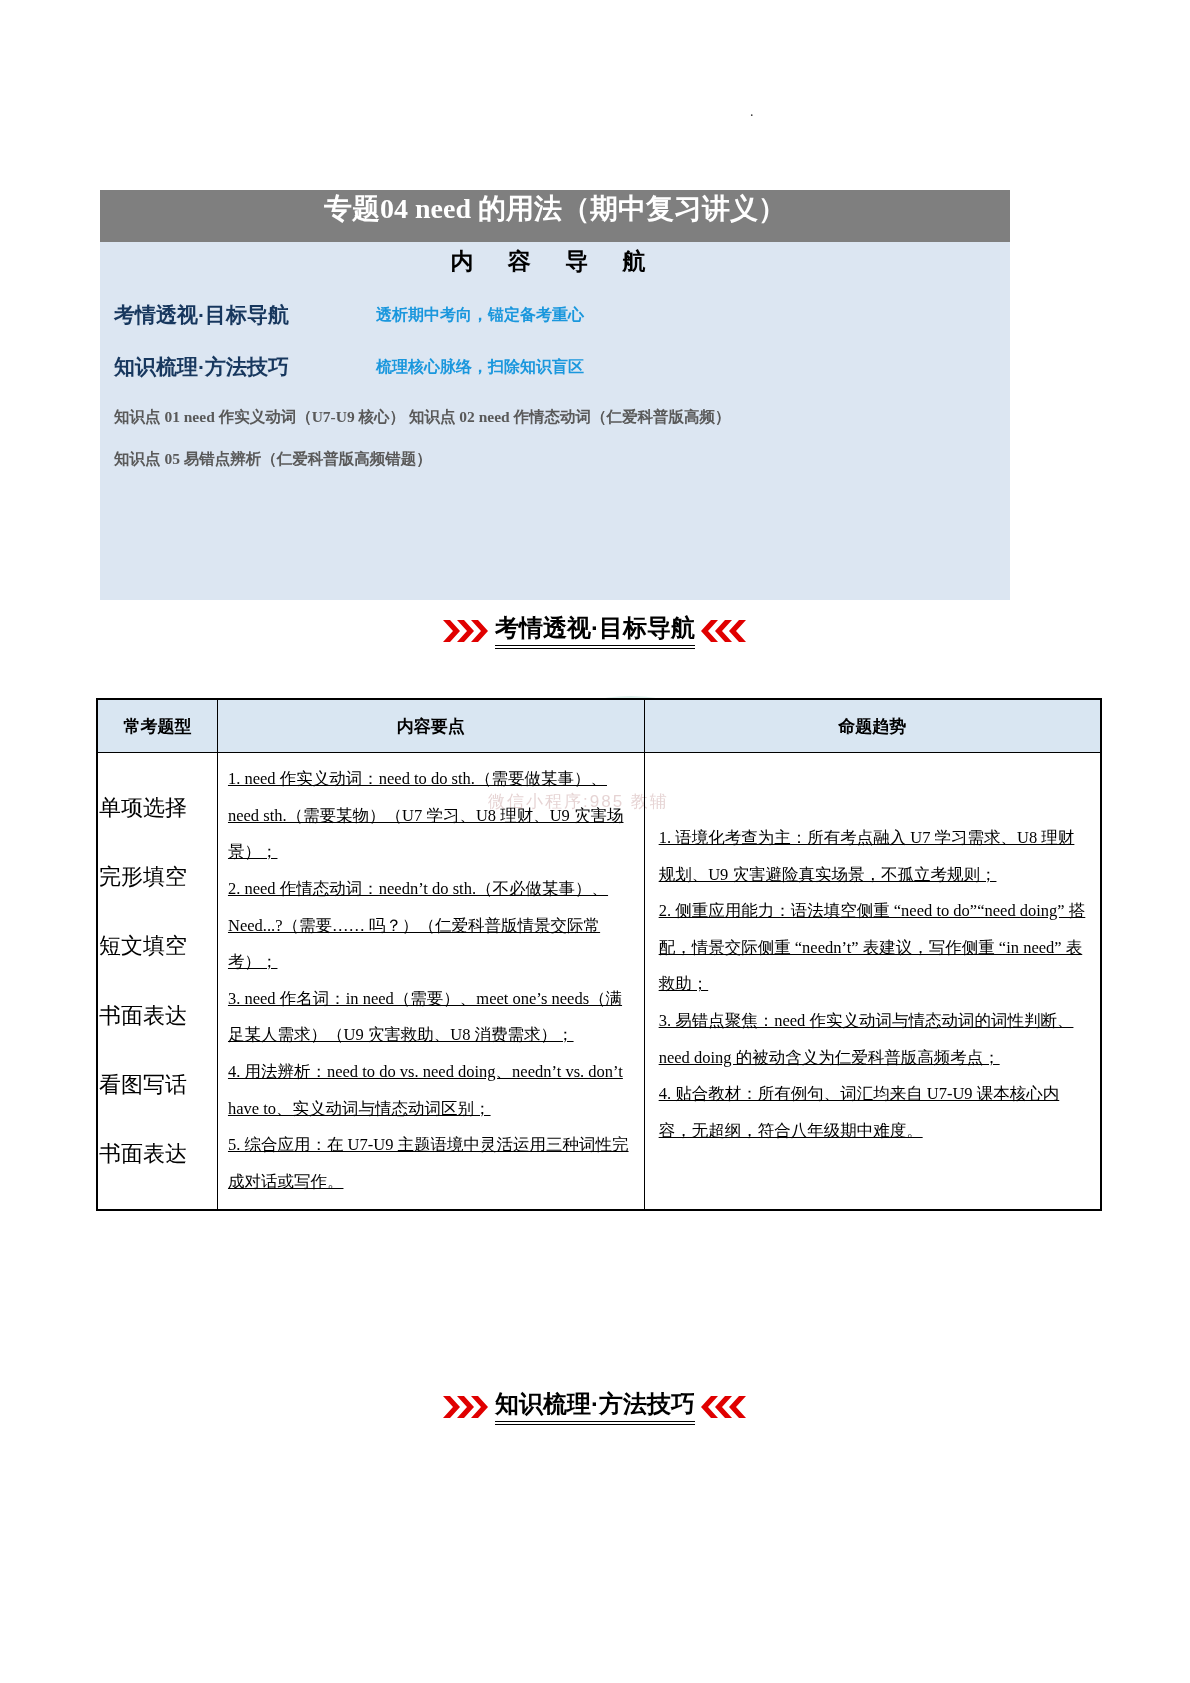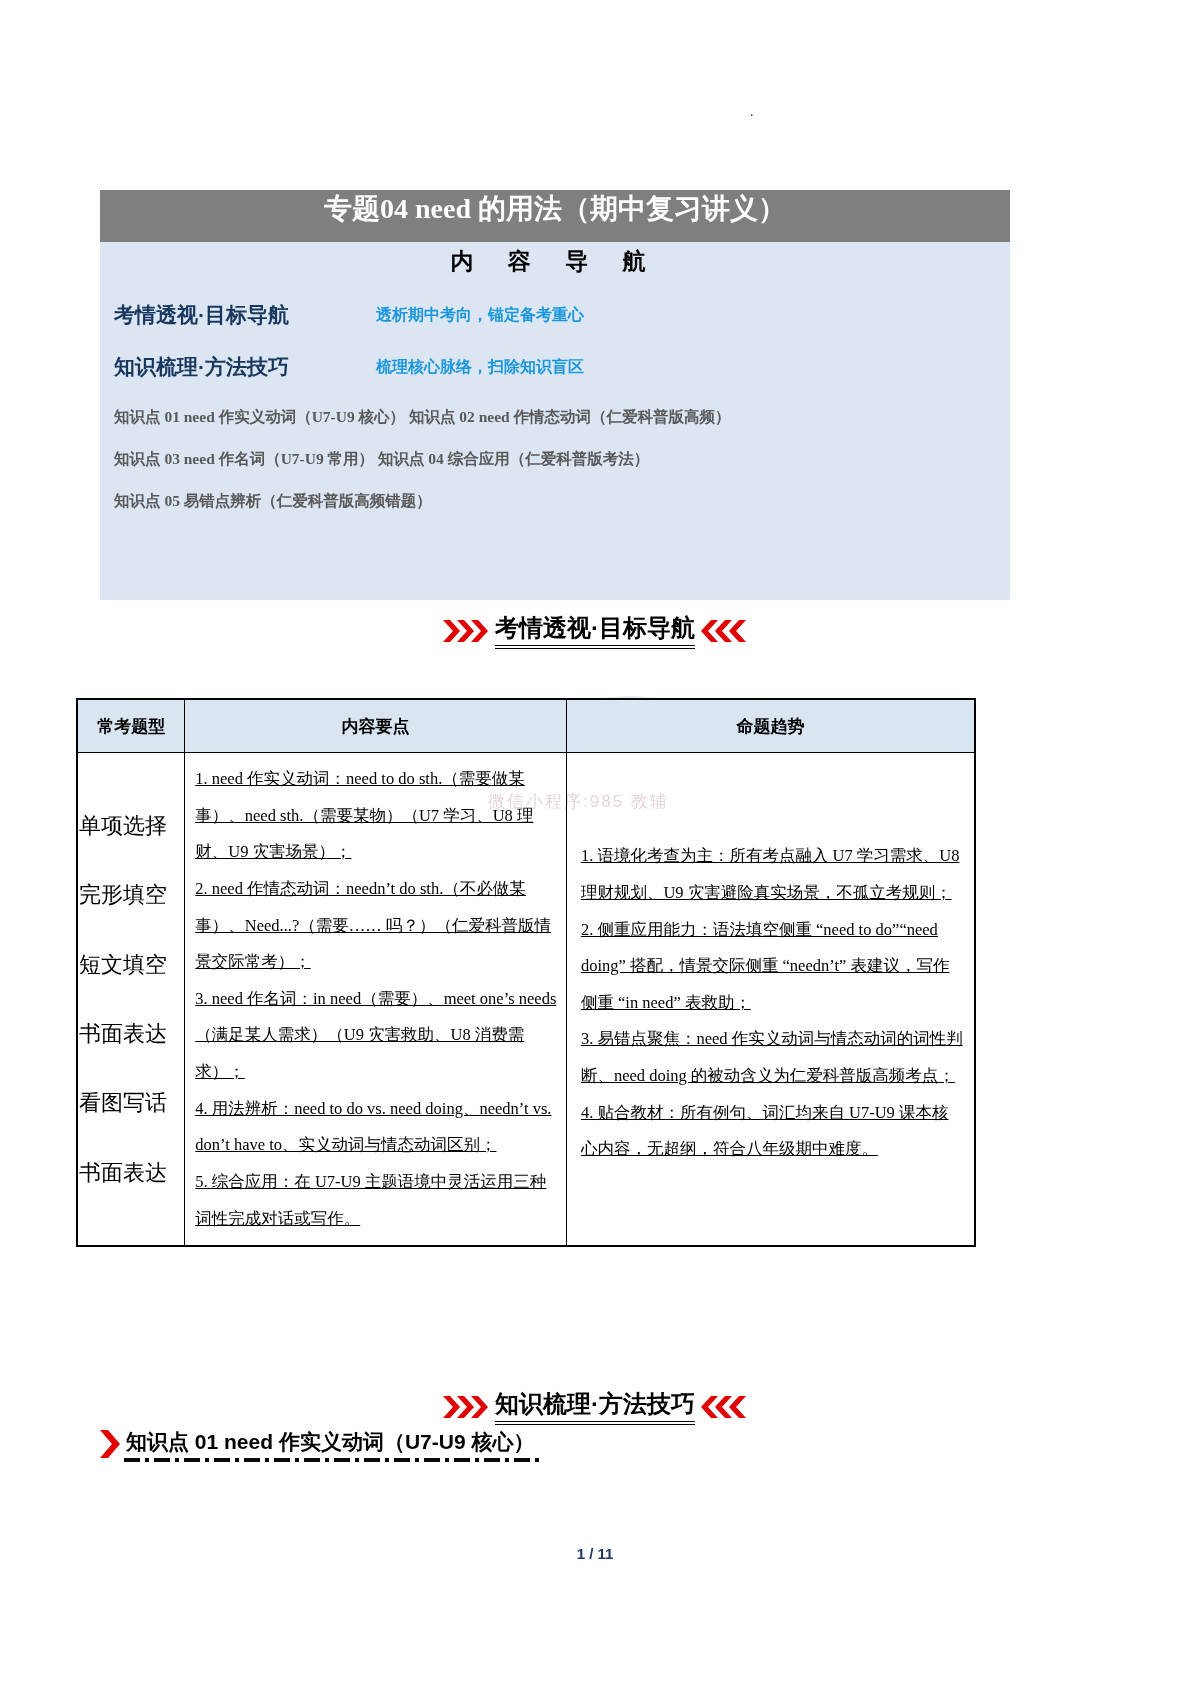--- a/index.html
+++ b/index.html
@@ -53,21 +53,21 @@
   .section-heading .txt{
     font-weight:bold;font-size:24px;color:#000;
     border-bottom:4px double #000;padding-bottom:1px;
   }
   .sh1{position:absolute;left:0;top:612px;width:100%;}
   .sh2{position:absolute;left:0;top:1388px;width:100%;}
   .arrows{flex:0 0 auto;display:block;}
 
   
   .exam-table{
-    position:absolute;left:76px;top:698px;width:900px;
+    position:absolute;left:96px;top:698px;width:1006px;
     border-collapse:collapse;table-layout:fixed;
   }
   .exam-table th,.exam-table td{border:1px solid #000;}
   .exam-table{border:2px solid #000;}
   .exam-table th{
     background:#d9e6f2;height:50px;
     font-family:"Liberation Sans","DejaVu Sans",sans-serif;
     font-weight:bold;font-size:17px;text-align:center;
   }
   .col-types{width:12%;}
@@ -139,21 +139,20 @@
       <span class="nav-row-label">考情透视·目标导航</span>
       <span class="nav-row-desc">透析期中考向，锚定备考重心</span>
     </div>
 
     <div class="nav-row">
       <span class="nav-row-label">知识梳理·方法技巧</span>
       <span class="nav-row-desc">梳理核心脉络，扫除知识盲区</span>
     </div>
 
     <div class="kp-line first">知识点 01 need 作实义动词（U7-U9 核心）  知识点 02 need 作情态动词（仁爱科普版高频）</div>
-    <div class="kp-line">知识点 03 need 作名词（U7-U9 常用）  知识点 04 综合应用（仁爱科普版考法）</div>
     <div class="kp-line">知识点 05 易错点辨析（仁爱科普版高频错题）</div>
 
   </div>
 
   <div class="section-heading sh1">
     <svg class="arrows" width="46" height="22" viewBox="0 0 46 22">
       <polygon points="0,0 7,0 17,11 7,22 0,22 10,11" fill="#e00000"></polygon>
       <polygon points="14,0 21,0 31,11 21,22 14,22 24,11" fill="#e00000"></polygon>
       <polygon points="28,0 35,0 45,11 35,22 28,22 38,11" fill="#e00000"></polygon>
     </svg>
@@ -217,25 +216,15 @@
       <polygon points="28,0 35,0 45,11 35,22 28,22 38,11" fill="#e00000"></polygon>
     </svg>
     <span class="txt">知识梳理·方法技巧</span>
     <svg class="arrows" width="46" height="22" viewBox="0 0 46 22">
       <polygon points="17,0 10,0 0,11 10,22 17,22 7,11" fill="#e00000"></polygon>
       <polygon points="31,0 24,0 14,11 24,22 31,22 21,11" fill="#e00000"></polygon>
       <polygon points="45,0 38,0 28,11 38,22 45,22 35,11" fill="#e00000"></polygon>
     </svg>
   </div>
 
-  <div class="kp-tag">
-    <svg class="kp-tag-chevron" width="20" height="28" viewBox="0 0 20 28">
-      <polygon points="0,0 8,0 20,14 8,28 0,28 12,14" fill="#e00000"></polygon>
-    </svg>
-    <span class="kp-tag-body">
-      <span class="kp-tag-text">知识点 01 need 作实义动词（U7-U9 核心）</span>
-      <span class="kp-tag-underline" style="display:block;"></span>
-    </span>
-  </div>
-
-  <div class="page-footer">1 / 11</div>
+
 
 </div>
 
 </body></html>

